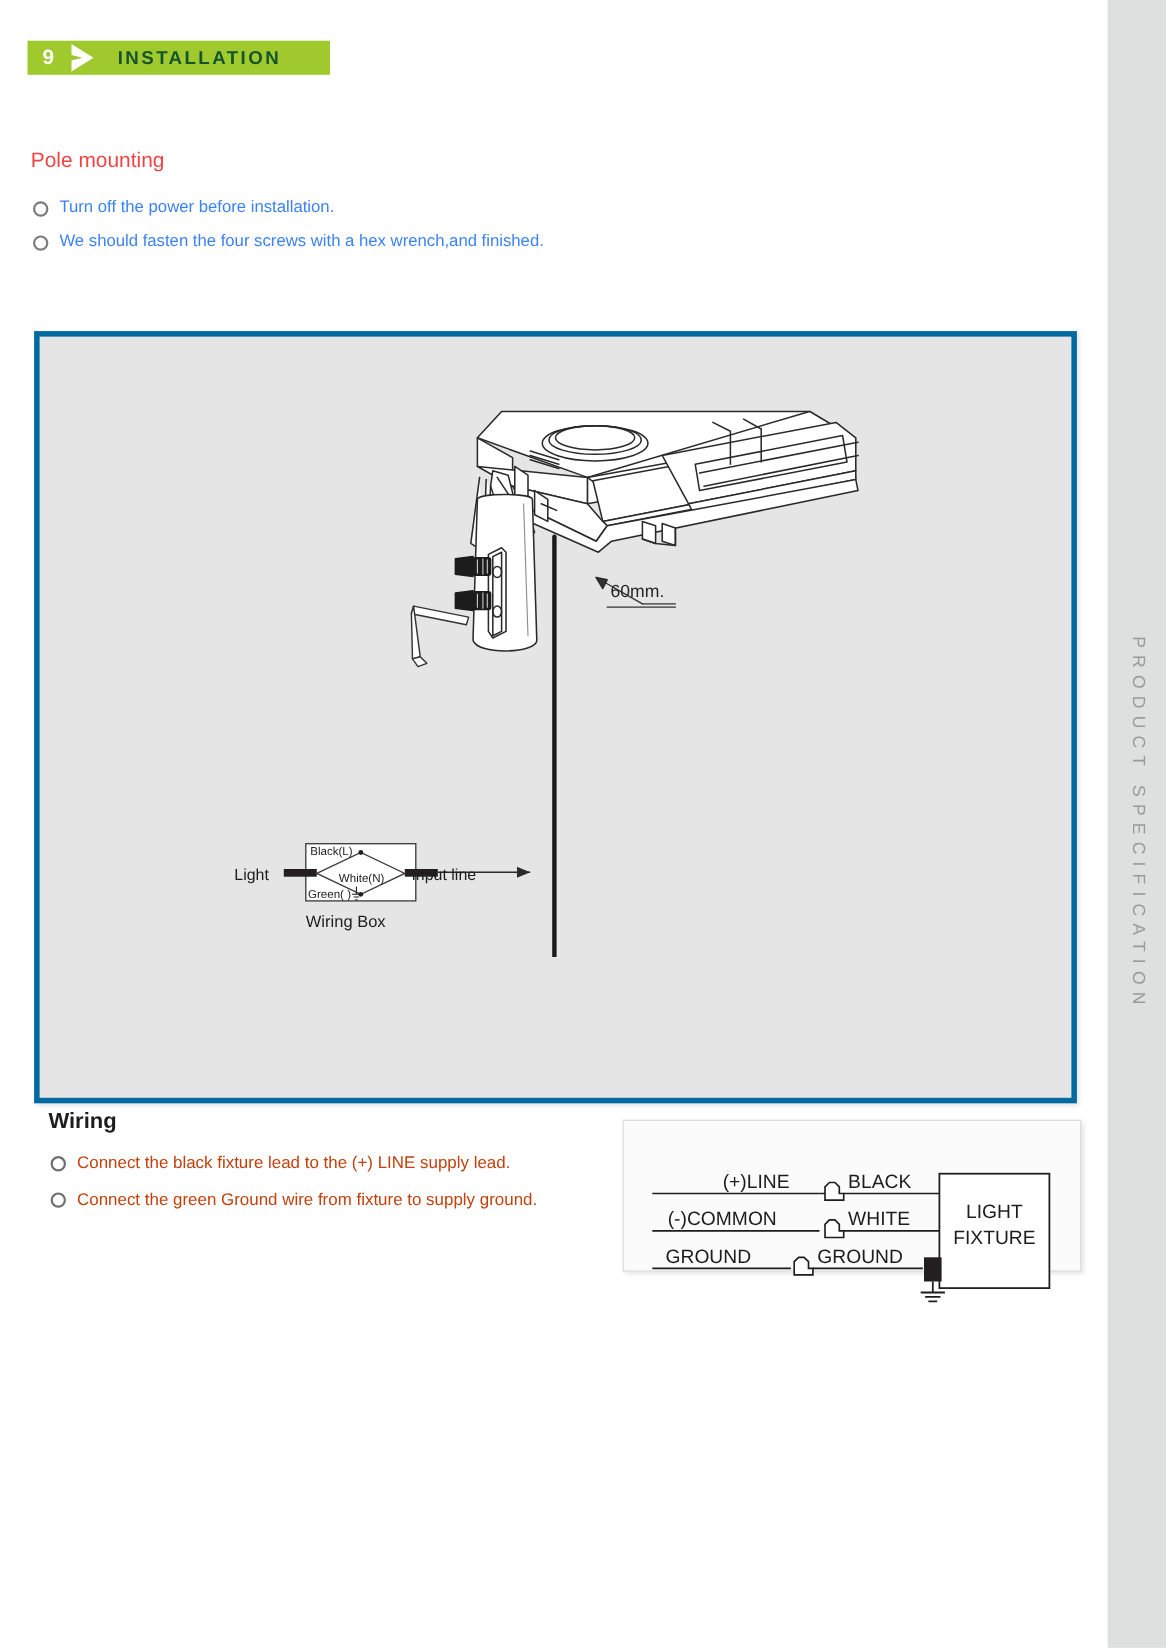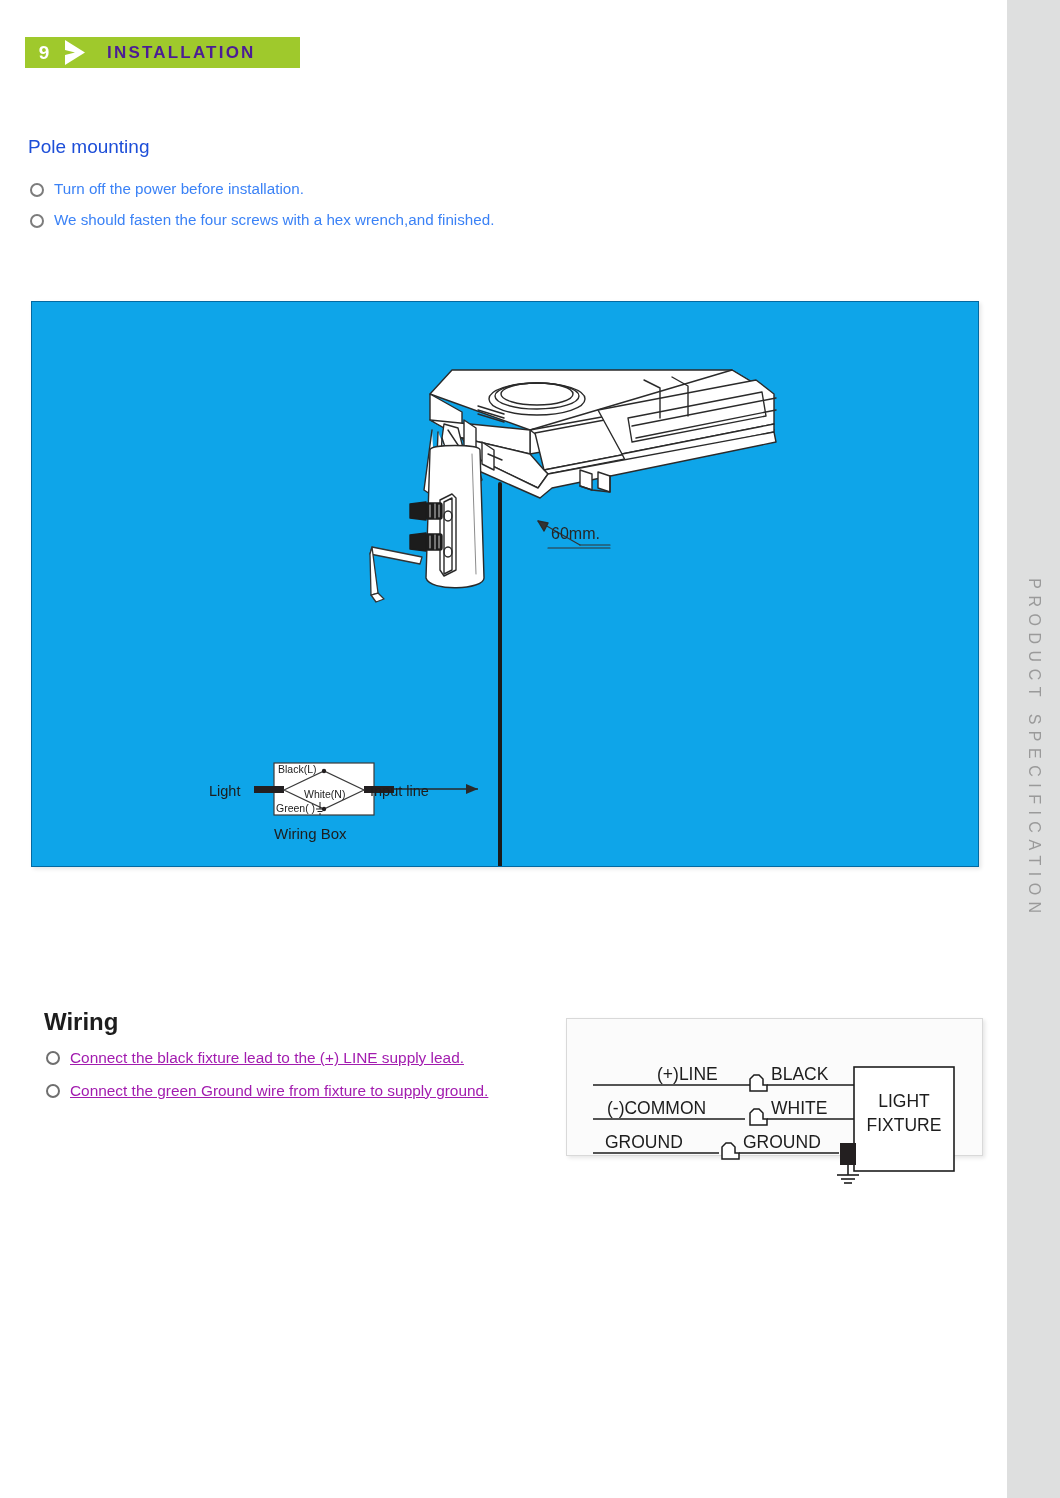--- a/index.html
+++ b/index.html
@@ -39,69 +39,69 @@
   .sec-num{
     width:38px;text-align:center;
     color:#ffffff;font-weight:bold;font-size:19px;
     line-height:31px;
   }
   .sec-chev{
     width:26px;height:31px;position:relative;flex:0 0 26px;
   }
   .sec-chev svg{display:block;}
   .sec-title{
-    color:#4c1d95;font-weight:bold;font-size:17px;
+    color:#14532d;font-weight:bold;font-size:17px;
     letter-spacing:2.2px;
     margin-left:18px;
   }
 
   
   .h-sub{
     position:absolute;left:28px;top:136px;
-    font-size:19px;color:#1d4ed8;font-weight:400;
+    font-size:19px;color:#ef4444;font-weight:400;
   }
   .bullets{
     position:absolute;left:30px;top:176px;width:910px;
   }
   .bullet{
     display:flex;align-items:flex-start;
     margin-bottom:5px;
     font-size:15.2px;color:#3b82f6;line-height:1.72;
   }
   .bullet .ring{
     flex:0 0 auto;
     width:10px;height:10px;border:2px solid #7c7c7c;
     border-radius:50%;
     margin-right:10px;margin-top:7px;
   }
   .bullet .btxt{flex:1;}
 
   
   .illus{
     position:absolute;
-    left:31px;top:301px;width:948px;height:566px;
-    background:#0ea5e9;
-    border:1px solid #0369a1;
+    left:31px;top:301px;width:948px;height:702px;
+    background:#e5e5e5;
+    border:5px solid #0369a1;
     box-shadow:2px 2px 4px rgba(0,0,0,0.10);
     box-sizing:border-box;
   }
   .illus svg{display:block;}
 
   
   .wiring-head{
     position:absolute;left:44px;top:1008px;
-    font-size:24px;font-weight:bold;color:#1d1d1d;
+    font-size:20px;font-weight:bold;color:#1d1d1d;
     font-family:"Liberation Sans", sans-serif;
   }
   .wiring-bullets{
     position:absolute;left:46px;top:1046px;width:520px;
     font-family:"Liberation Sans", sans-serif;
   }
   .wiring-bullets .bullet{
-    font-size:15.4px;color:#a21caf;line-height:1.55;margin-bottom:9px;text-decoration:underline;
+    font-size:15.4px;color:#c2410c;line-height:1.55;margin-bottom:9px;
   }
   .wiring-bullets .ring{
     width:10px;height:10px;border:2px solid #6f6f6f;margin-top:5px;
   }
 
   
   .schem{
     position:absolute;
     left:566px;top:1018px;width:417px;height:138px;
     background:#fbfbfb;

